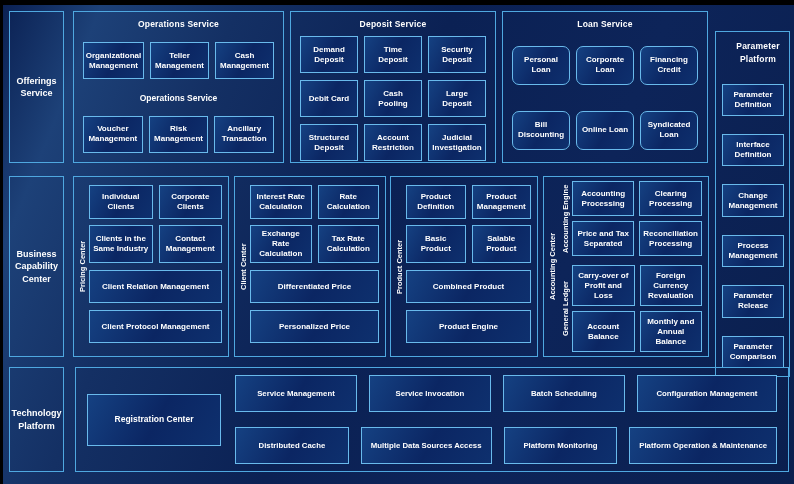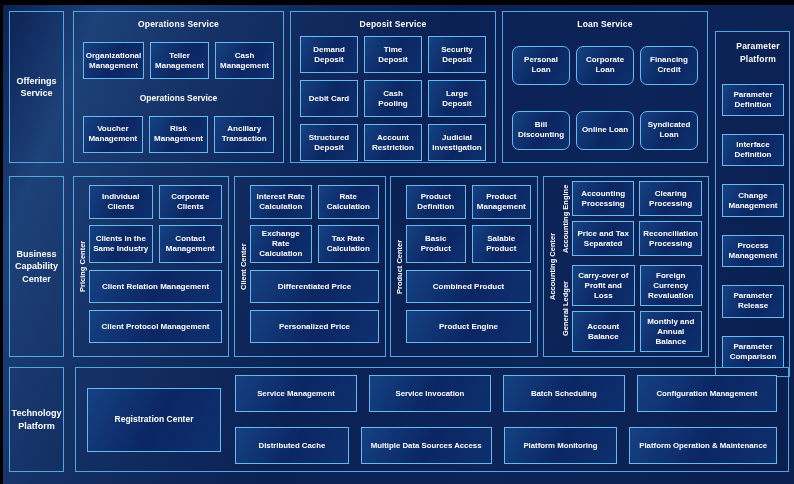--- a/index.html
+++ b/index.html
@@ -76,21 +76,21 @@
   .vcontent .grid2 .box.tall { height: 38px; }
   .wide { height: 33px; }
 
   .p-accounting { display: flex; padding: 6px 6px 6px 2px; }
   .acc-groups { flex: 1; display: flex; flex-direction: column; gap: 9px; justify-content: center; }
   .acc-group { display: flex; }
   .acc-group .grid2 { flex: 1; gap: 5px; }
   .acc-engine .box { height: 35px; }
   .acc-ledger .box { height: 41px; }
 
-  .reg-box { width: 134px; height: 64px; flex: 0 0 134px; font-size: 8.5px; }
+  .reg-box { width: 134px; height: 52px; flex: 0 0 134px; font-size: 8.5px; }
   .tech-rows { flex: 1; display: flex; flex-direction: column; gap: 15px; }
   .tech-row { display: flex; gap: 12px; }
   .tech-row .box { height: 37px; flex: 1 1 0; font-size: 7.8px; }
   .tech-row .box.w-md { flex-grow: 1.16; }
   .tech-row .box.w-lg { flex-grow: 1.32; }
 </style>
 </head>
 <body>
 
 <div class="canvas">

